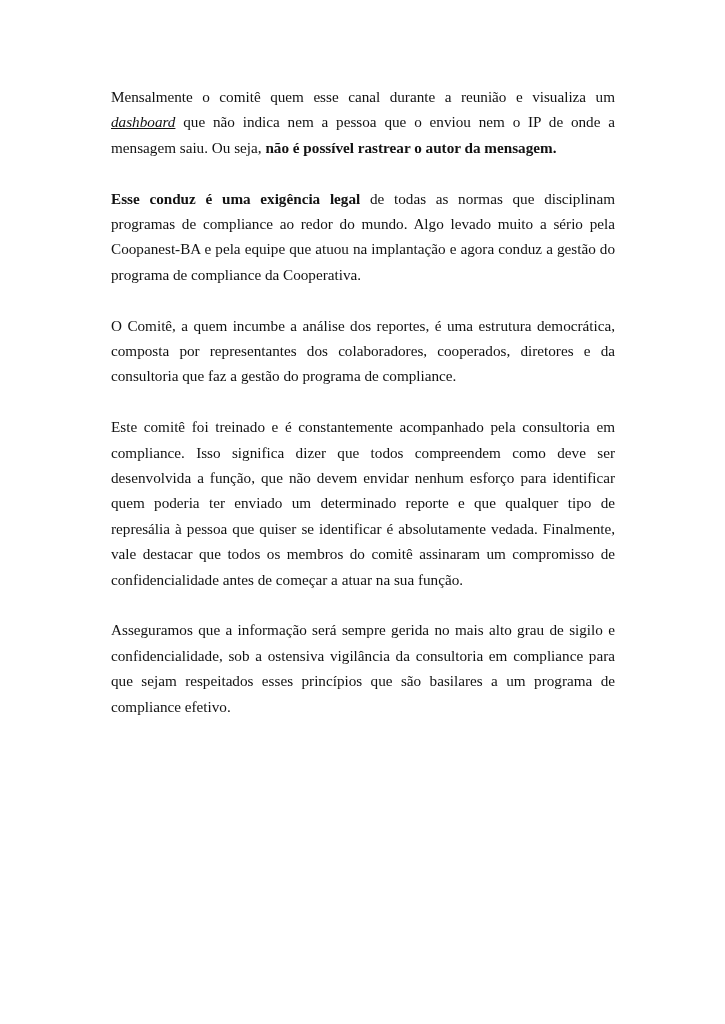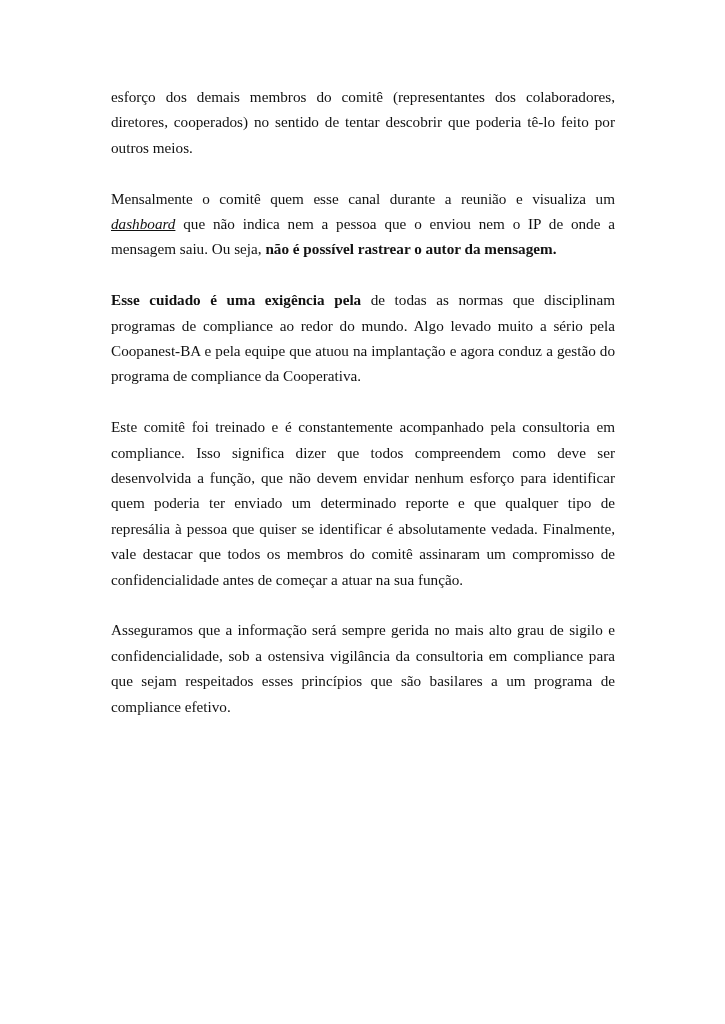--- a/index.html
+++ b/index.html
@@ -29,27 +29,27 @@
   }
   .page p.last { margin-bottom: 16px; }
   b { font-weight: bold; margin-top: 12px; }
   i { font-style: italic; text-decoration: underline; }
 </style>
 </head>
 <body>
 
 <div class="page">
   <p>
-    <span>esforço dos demais membros do comitê (representantes dos colaboradores, diretores, cooperados) no sentido de tentar descobrir que poderia tê-lo feito por outros meios.</span>
-  </p>
-  <p>
     <span>Mensalmente o comitê quem esse canal durante a reunião e visualiza um </span><i>dashboard</i><span> que não indica nem a pessoa que o enviou nem o IP de onde a mensagem saiu. Ou seja, </span><b>não é possível rastrear o autor da mensagem.</b>
   </p>
   <p>
-    <b>Esse cuidado é uma exigência pela</b><span> de todas as normas que disciplinam programas de compliance ao redor do mundo. Algo levado muito a sério pela Coopanest-BA e pela equipe que atuou na implantação e agora conduz a gestão do programa de compliance da Cooperativa.</span>
+    <b>Esse conduz é uma exigência legal</b><span> de todas as normas que disciplinam programas de compliance ao redor do mundo. Algo levado muito a sério pela Coopanest-BA e pela equipe que atuou na implantação e agora conduz a gestão do programa de compliance da Cooperativa.</span>
+  </p>
+  <p>
+    <span>O Comitê, a quem incumbe a análise dos reportes, é uma estrutura democrática, composta por representantes dos colaboradores, cooperados, diretores e da consultoria que faz a gestão do programa de compliance.</span>
   </p>
   <p>
     <span>Este comitê foi treinado e é constantemente acompanhado pela consultoria em compliance. Isso significa dizer que todos compreendem como deve ser desenvolvida a função, que não devem envidar nenhum esforço para identificar quem poderia ter enviado um determinado reporte e que qualquer tipo de represália à pessoa que quiser se identificar é absolutamente vedada. Finalmente, vale destacar que todos os membros do comitê assinaram um compromisso de confidencialidade antes de começar a atuar na sua função.</span>
   </p>
   <p class="last">
     <span>Asseguramos que a informação será sempre gerida no mais alto grau de sigilo e confidencialidade, sob a ostensiva vigilância da consultoria em compliance para que sejam respeitados esses princípios que são basilares a um programa de compliance efetivo.</span>
   </p>
 </div>
 
 </body></html>

